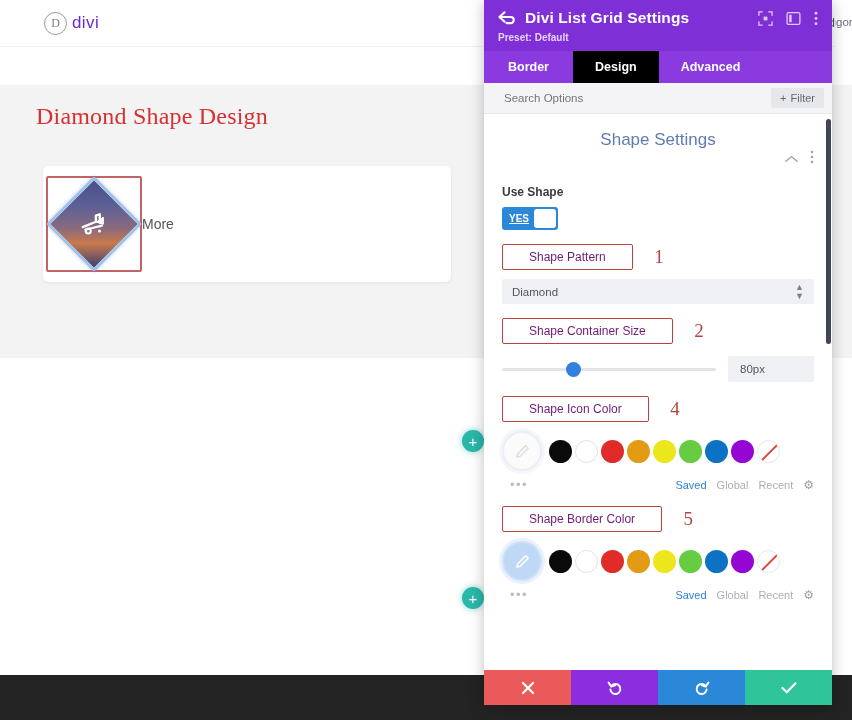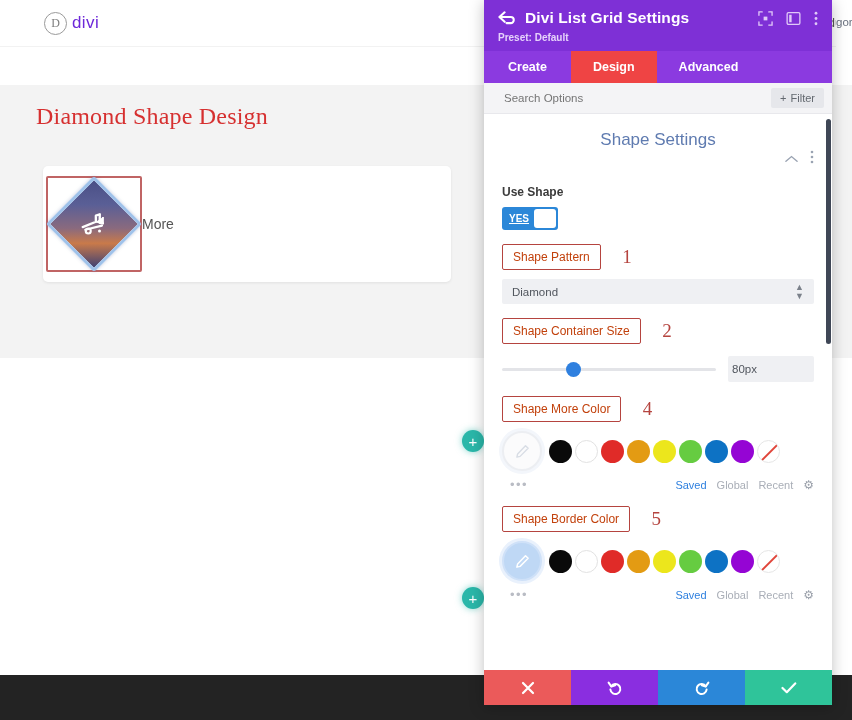--- a/index.html
+++ b/index.html
@@ -91,21 +91,21 @@
   .panel-title{color:#fff;font-size:15.5px;font-weight:bold;letter-spacing:.1px;}
   .head-icons{margin-left:auto;display:flex;align-items:center;gap:13px;}
   .hicon{opacity:.92;display:flex;align-items:center;}
   .preset{color:#e6d2fb;font-size:10px;font-weight:bold;margin-top:5px;}
 
   .tabs{display:flex;background:#8b3ae0;}
   .tab{
     flex:0 0 auto;padding:9px 22px;color:#ffffff;font-size:12.5px;font-weight:bold;
     text-align:center;
   }
-  .tab.active{background:#ef4444;}
+  .tab.active{background:#000000;}
   .tab.t-content{padding-left:24px;padding-right:24px;}
 
   .searchbar{
     display:flex;align-items:center;background:#f4f4f6;border-bottom:1px solid #e8e8ec;
     padding:0 8px 0 18px;height:30px;
   }
   .search-input{
     flex:1;border:none;background:transparent;outline:none;
     font-size:11.5px;color:#9aa0ab;font-family:"Liberation Sans",sans-serif;
   }
@@ -117,22 +117,22 @@
   .panel-body{flex:1;overflow:hidden;position:relative;background:#fff;}
   .scroll-inner{padding:0 18px 10px 18px;}
 
   .section-head{display:flex;align-items:center;padding:16px 0 4px 0;flex-direction:column;}
   .section-title{font-size:17px;color:#5f7bb0;font-weight:400;}
   .section-actions{margin-left:auto;display:flex;align-items:center;gap:12px;color:#9aa3b2;font-size:12px;}
 
   .field{margin-top:14px;}
   .field-label{font-size:12px;color:#3b3b3b;font-weight:bold;}
   .field-label.boxed{
-    display:inline-block;border:1.6px solid #b5443f;padding:5px 10px;border-radius:2px;
-    font-weight:normal;color:#c2410c;font-size:12px;
+    display:inline-block;border:1.6px solid #b5443f;padding:5px 26px;border-radius:2px;
+    font-weight:normal;color:#701a75;font-size:12px;
   }
   .marker{
     font-family:"Liberation Serif",serif;color:#b5443f;font-size:19px;
     margin-left:17px;vertical-align:middle;
   }
 
   .toggle{
     margin-top:8px;width:56px;height:23px;background:#2b87d8;border-radius:3px;
     display:flex;align-items:center;padding:2px;box-sizing:border-box;
   }
@@ -148,21 +148,21 @@
 
   .slider-row{display:flex;align-items:center;margin-top:12px;gap:12px;}
   .slider-track{
     flex:1;height:3px;background:#e3e4e8;border-radius:2px;position:relative;
   }
   .slider-knob{
     position:absolute;top:-6px;width:15px;height:15px;border-radius:50%;background:#2f80df;
   }
   .slider-value{
     width:86px;flex:0 0 auto;height:26px;background:#eff0f3;border-radius:2px;
-    display:flex;align-items:center;padding:0 4px;box-sizing:border-box;
+    display:flex;align-items:center;padding:0 12px;box-sizing:border-box;
     font-size:11.5px;color:#51565e;
   }
 
   .swatch-row{display:flex;align-items:center;margin-top:9px;gap:3px;}
   .sw-main{
     width:36px;height:36px;border-radius:50%;display:flex;align-items:center;justify-content:center;
     margin-right:4px;flex:0 0 auto;
   }
   .sw-main.empty{background:#fbfbfc;border:2px solid #eceef2;box-shadow:0 0 0 3px #f3f6fb;}
   .sw-main.blue{background:#bfd8f5;border:2px solid #cfe1f8;box-shadow:0 0 0 3px #e9f1fc;}
@@ -266,21 +266,21 @@
             <circle cx="2" cy="8" r="1.5" fill="#e9d6fb"></circle>
             <circle cx="2" cy="13.6" r="1.5" fill="#e9d6fb"></circle>
           </svg>
         </span>
       </div>
     </div>
     <div class="preset">Preset: Default</div>
   </div>
 
   <div class="tabs">
-    <div class="tab t-content">Create</div>
+    <div class="tab t-content">Border</div>
     <div class="tab active">Design</div>
     <div class="tab">Advanced</div>
   </div>
 
   <div class="searchbar">
     <input class="search-input" placeholder="Search Options" style="">
     <div class="filter-btn">
       <span>+</span>
       <span>Filter</span>
     </div>
@@ -331,21 +331,21 @@
         <div class="slider-row">
           <div class="slider-track">
             <div class="slider-knob" style="left:30%"></div>
           </div>
           <div class="slider-value">80px</div>
         </div>
       </div>
 
 
       <div class="field">
-        <span class="field-label boxed">Shape More Color</span>
+        <span class="field-label boxed">Shape Icon Color</span>
         <span class="marker">4</span>
         <div class="swatch-row">
           <div class="sw-main empty">
             <svg width="15" height="15" viewBox="0 0 16 16">
               <path d="M11.2 1.8 L14 4.6 L5.4 13.2 L2 14 L2.8 10.6 Z" fill="none" stroke="#d8dde5" stroke-width="1.5" stroke-linejoin="round"></path>
             </svg>
           </div>
           <div class="sw" style="background:#0a0a0a"></div>
           <div class="sw white"></div>
           <div class="sw" style="background:#e02b28"></div>

